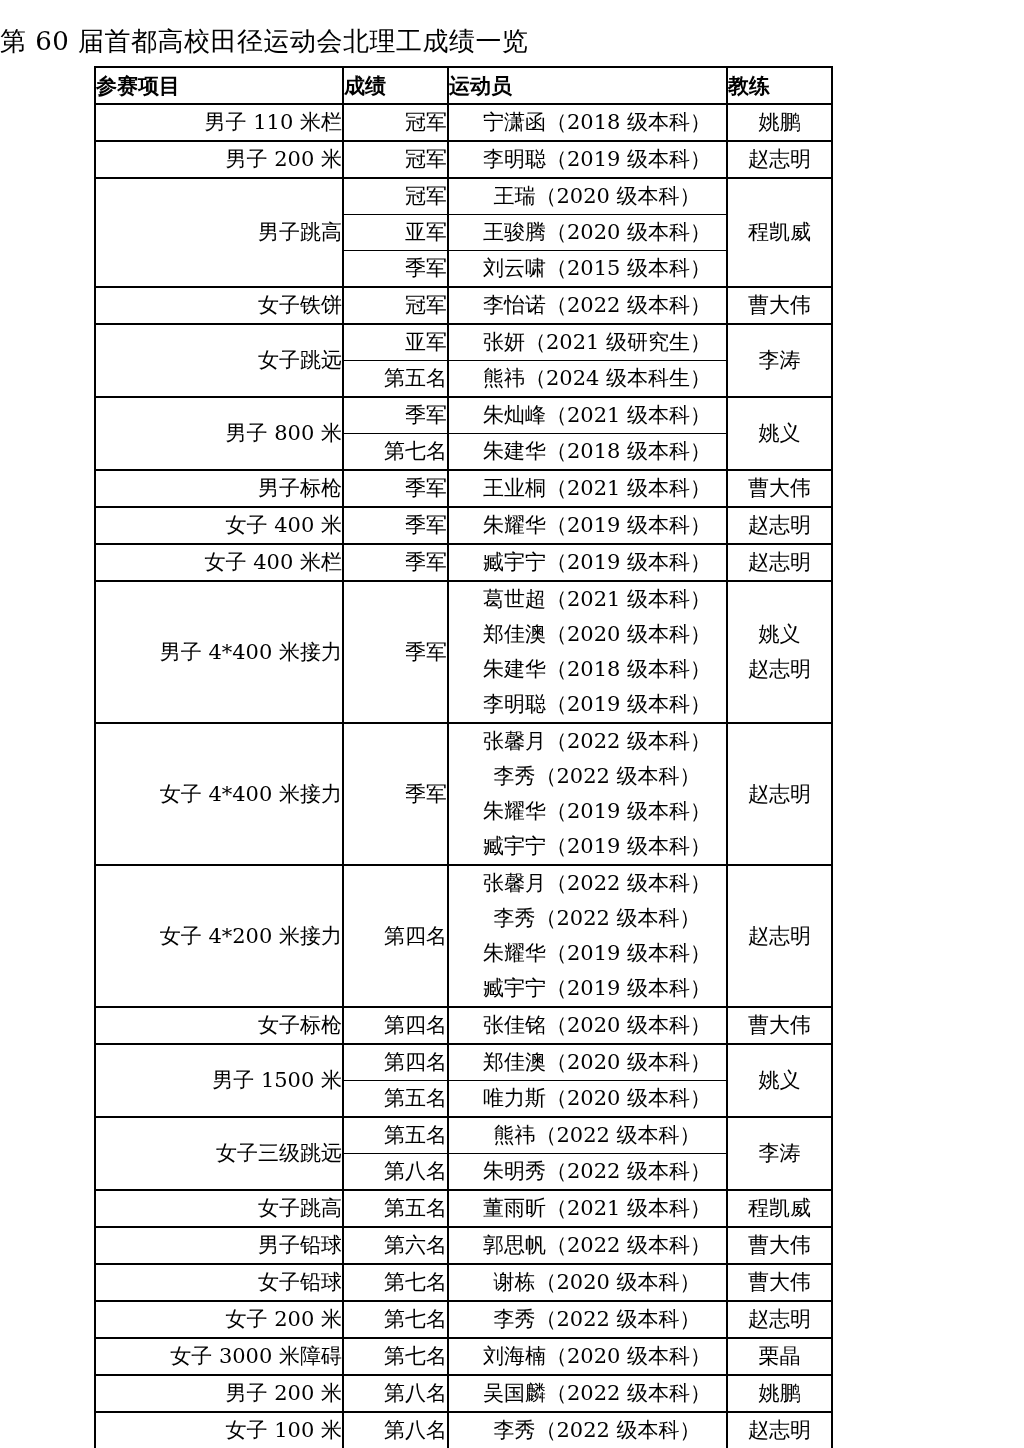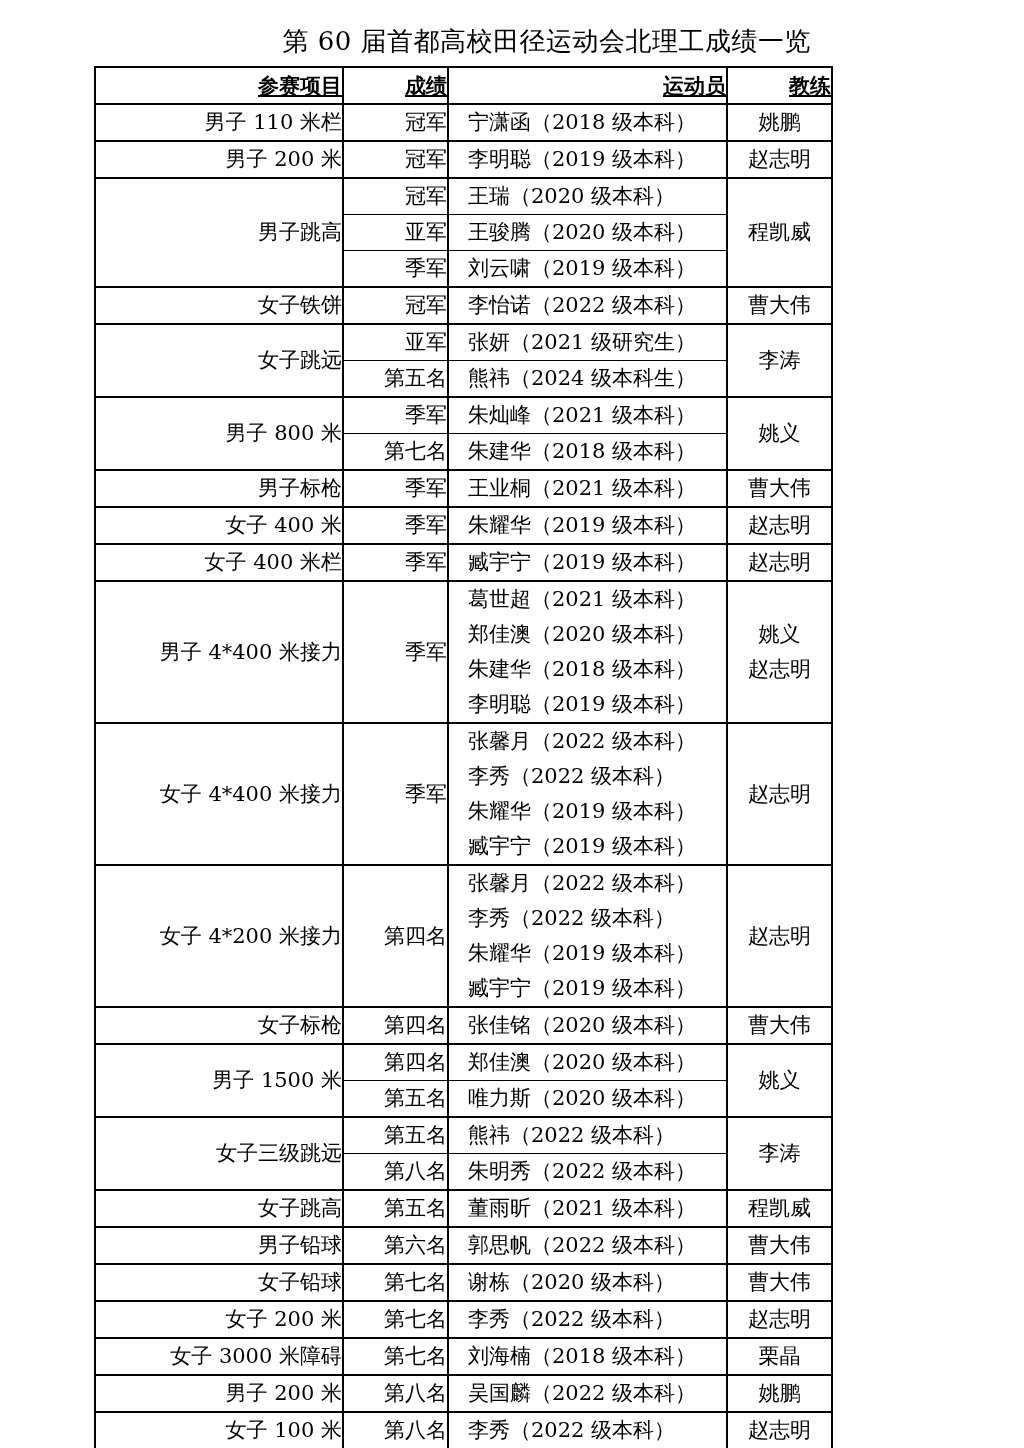--- a/index.html
+++ b/index.html
@@ -13,21 +13,21 @@
     position: relative;
     width: 1024px;
     height: 1448px;
     background: #ffffff;
     overflow: hidden;
   }
   .doc-title {
     margin: 0;
     padding-top: 24px;
     width: 811px;
-    text-align: right;
+    text-align: left;
     font-size: 26px;
     line-height: 34px;
     font-weight: normal;
     letter-spacing: 0.5px;
   }
   table.results {
     border-collapse: collapse;
     table-layout: fixed;
     margin: 8px 0 0 94px;
     border: 2px solid #000;
@@ -39,28 +39,27 @@
     padding: 0;
     vertical-align: middle;
     font-size: 21px;
     line-height: 35px;
     height: 35px;
     overflow: hidden;
   }
   thead th {
     border-width: 2px;
     font-weight: bold;
-    text-align: right;
-    text-decoration: underline;
+    text-align: left;
   }
   tr.sec td { border-top-width: 2px; }  
   tr.sub td { border-top-width: 1px; }  
   .c { text-align: right; }
   td.athlete {
-    text-align: left;
+    text-align: center;
     padding-left: 19px;
     white-space: pre-line;
   }
   td.coach {
     text-align: center;
     white-space: pre-line;
   }
 </style>
 </head>
 <body>
@@ -102,21 +101,21 @@
           <td class="c">冠军</td>
           <td class="athlete">王瑞（2020 级本科）</td>
           <td class="coach" rowspan="3">程凯威</td>
         </tr>
         <tr class="sub">
           <td class="c">亚军</td>
           <td class="athlete">王骏腾（2020 级本科）</td>
         </tr>
         <tr class="sub">
           <td class="c">季军</td>
-          <td class="athlete">刘云啸（2019 级本科）</td>
+          <td class="athlete">刘云啸（2015 级本科）</td>
         </tr>
         <tr class="sec">
           <td class="c">女子铁饼</td>
           <td class="c">冠军</td>
           <td class="athlete">李怡诺（2022 级本科）</td>
           <td class="coach">曹大伟</td>
         </tr>
         <tr class="sec">
           <td class="c" rowspan="2">女子跳远</td>
           <td class="c">亚军</td>
@@ -229,21 +228,21 @@
         </tr>
         <tr class="sec">
           <td class="c">女子 200 米</td>
           <td class="c">第七名</td>
           <td class="athlete">李秀（2022 级本科）</td>
           <td class="coach">赵志明</td>
         </tr>
         <tr class="sec">
           <td class="c">女子 3000 米障碍</td>
           <td class="c">第七名</td>
-          <td class="athlete">刘海楠（2018 级本科）</td>
+          <td class="athlete">刘海楠（2020 级本科）</td>
           <td class="coach">栗晶</td>
         </tr>
         <tr class="sec">
           <td class="c">男子 200 米</td>
           <td class="c">第八名</td>
           <td class="athlete">吴国麟（2022 级本科）</td>
           <td class="coach">姚鹏</td>
         </tr>
         <tr class="sec">
           <td class="c">女子 100 米</td>

